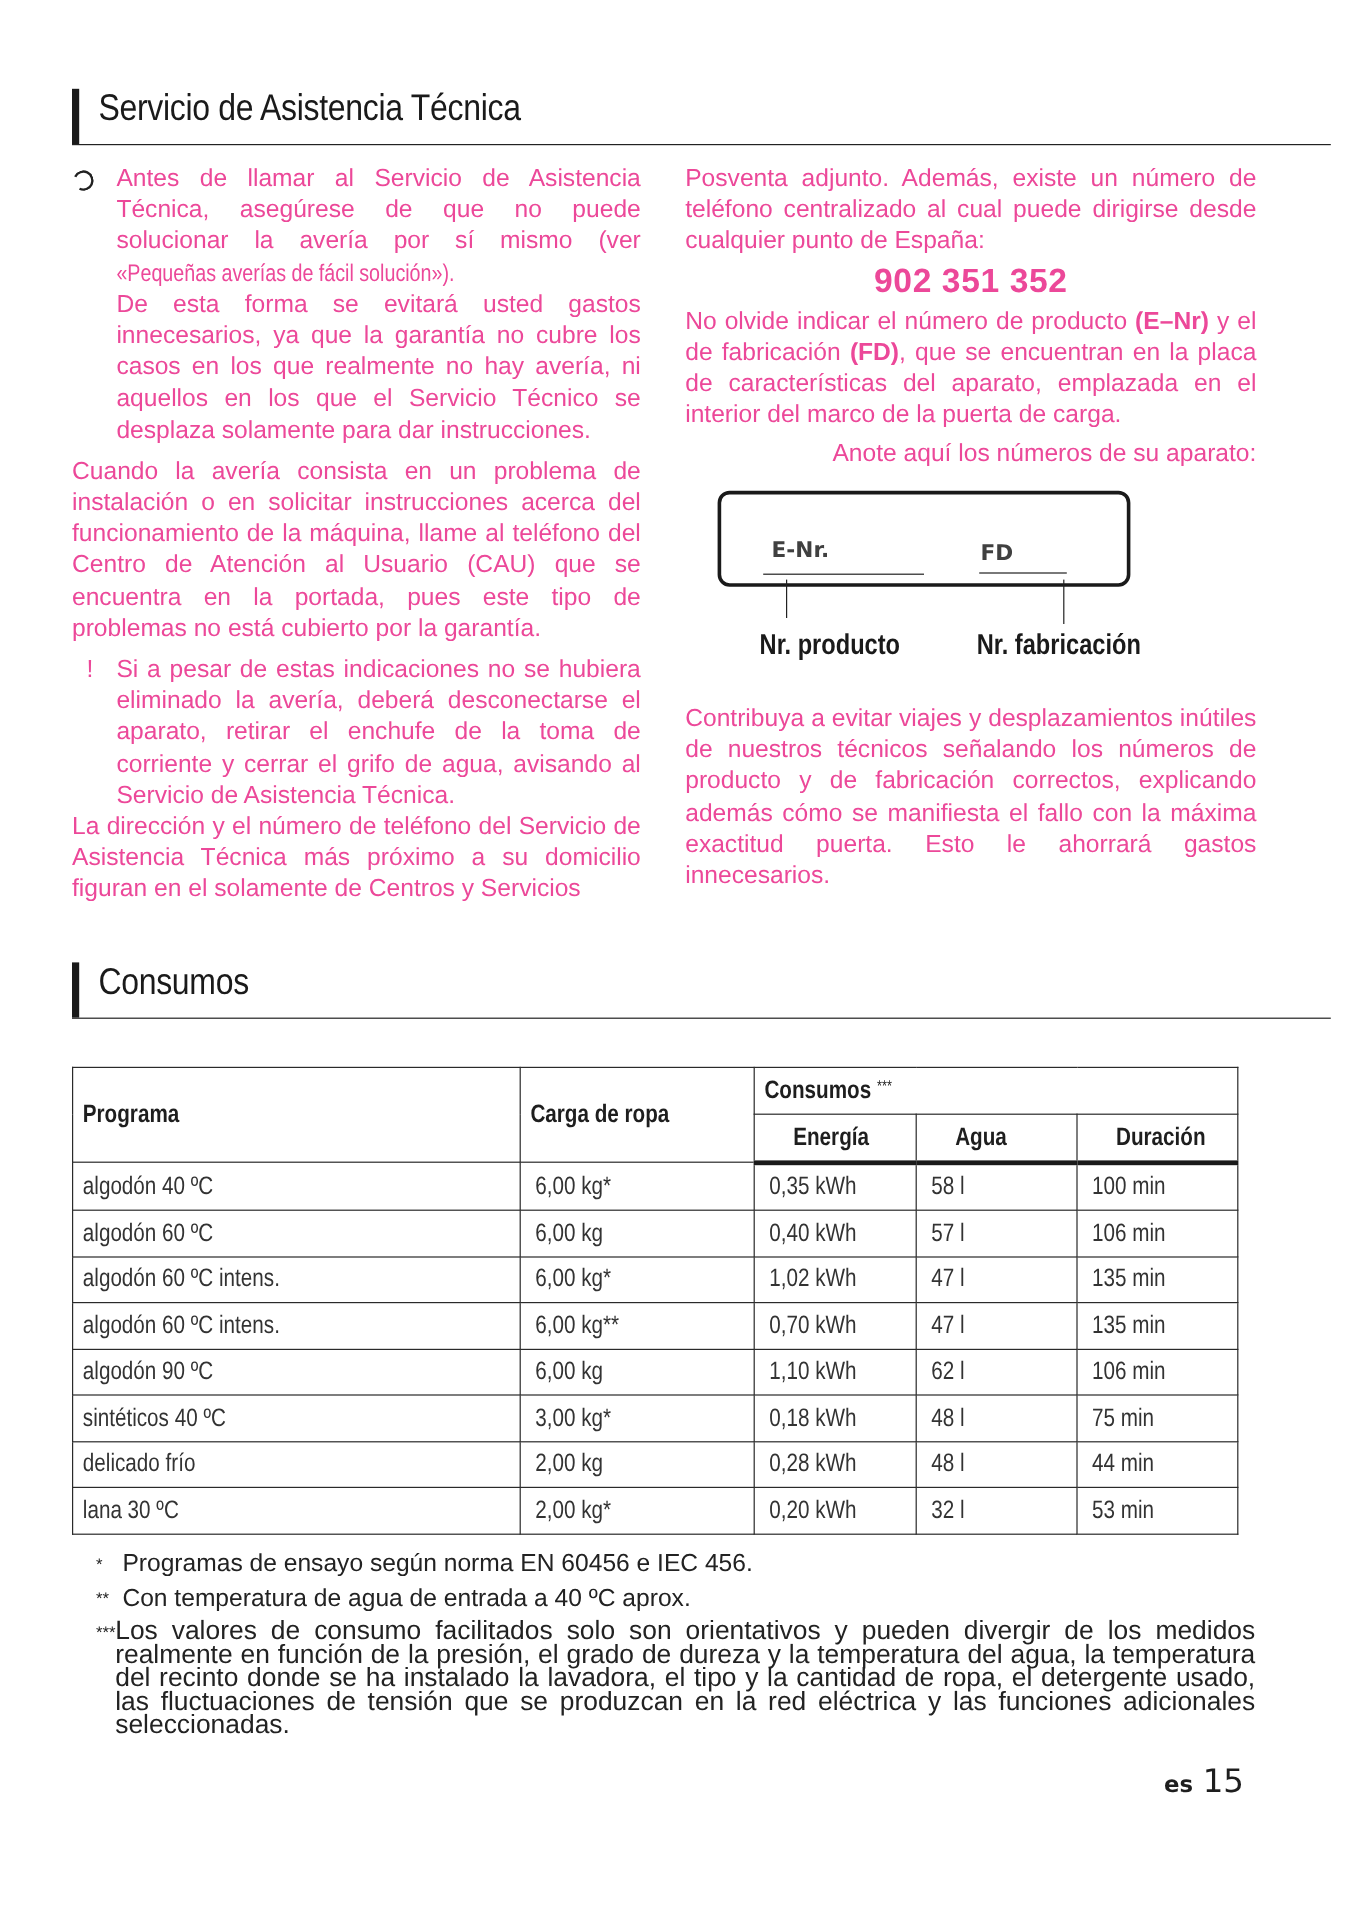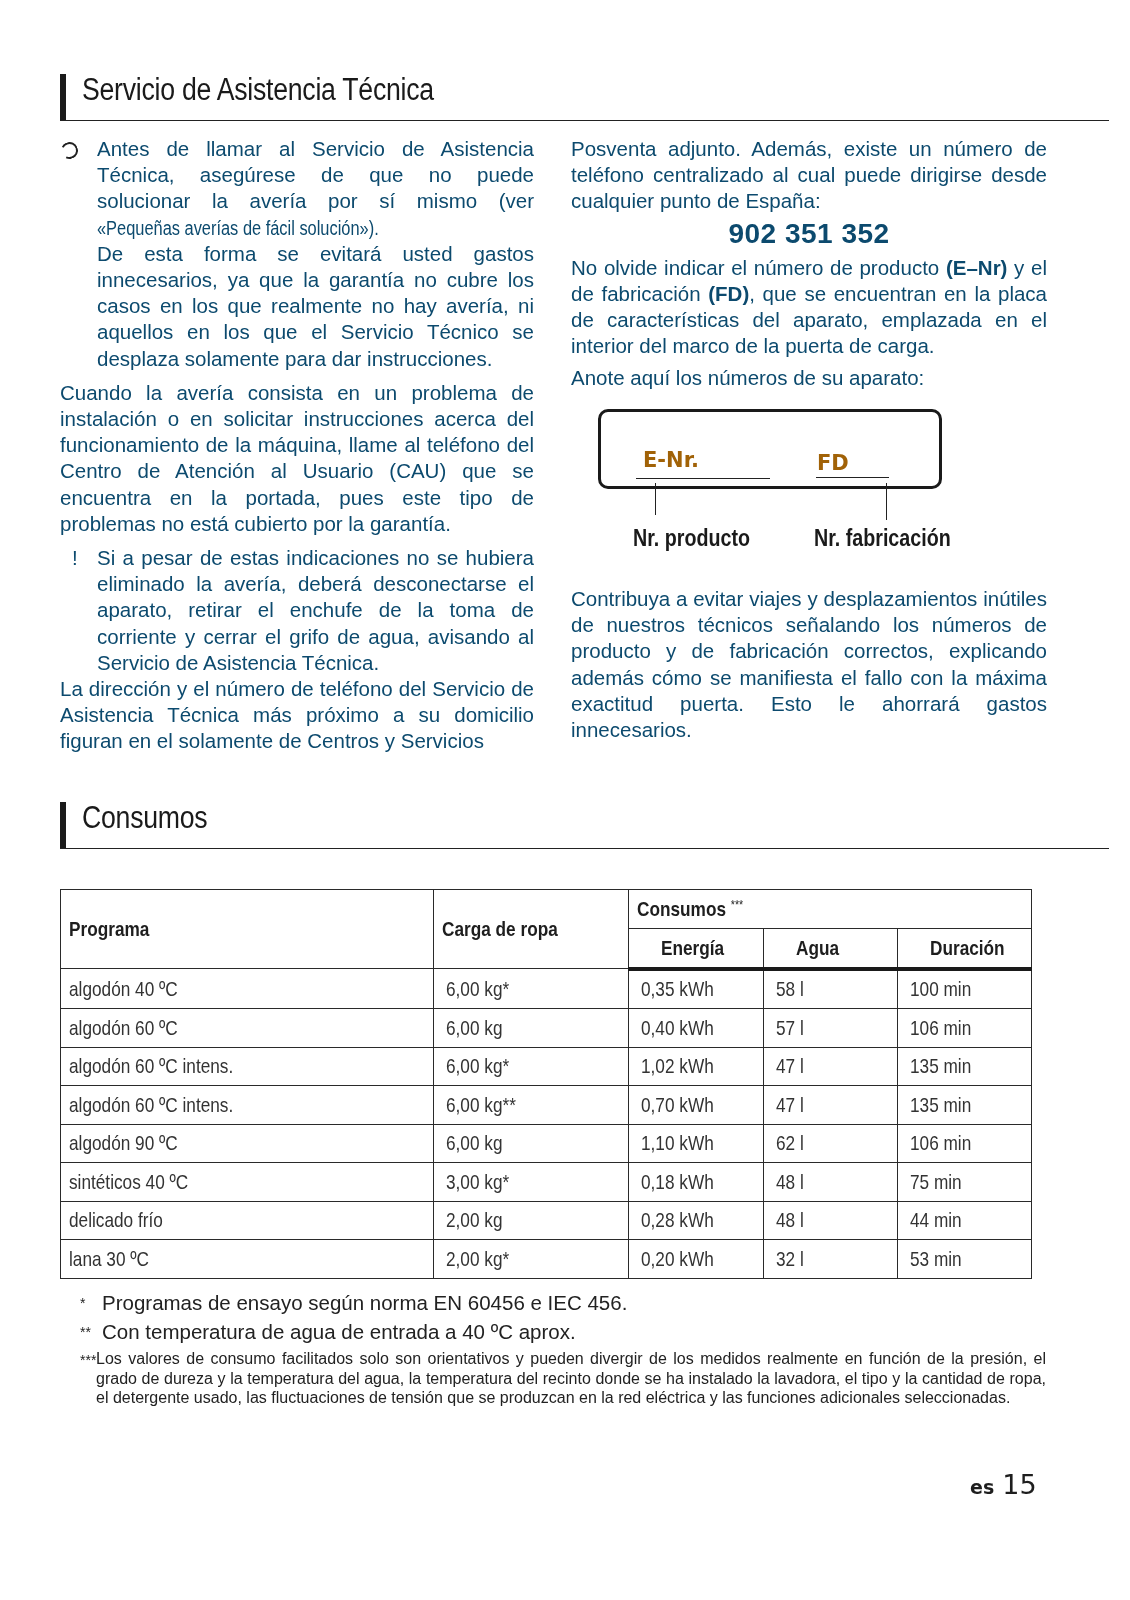--- a/index.html
+++ b/index.html
@@ -7,55 +7,55 @@
   .section-head { position: absolute; left: 60px; width: 1012px; border-bottom: 1.5px solid #222; padding-left: 37px; }
   .section-head .bar { position: absolute; left: 0; bottom: 0; width: 6px; background: #1a1a1a; }
   .section-head .title { position: absolute; left: 22px; font-family: "Liberation Sans", sans-serif; font-size: 31px; transform: scaleX(0.86); transform-origin: left; color: #1a1a1a; letter-spacing: -0.3px; white-space: nowrap; }
   #head1 { top: 70px; height: 50px; }
   #head1 .bar { height: 46px; }
   #head1 .title { top: 2px; }
   #head2 { top: 798px; height: 50px; }
   #head2 .bar { height: 46px; }
   #head2 .title { top: 2px; }
 
-  .col { position: absolute; font-size: 20.5px; line-height: 26.2px; color: #0c4a6e; }
+  .col { position: absolute; font-size: 20.5px; line-height: 26.2px; color: #ec4899; }
   .col p { margin: 0; text-align: justify; }
   #leftcol { left: 60px; top: 136px; width: 474px; }
   #rightcol { left: 571px; top: 136px; width: 476px; }
   .bullet { position: relative; padding-left: 37px; }
   .bullet .mark { position: absolute; left: 0; top: 0; width: 30px; }
   .circle-mark { display: inline-block; width: 13px; height: 13px; border: 2px solid #222; border-radius: 50%; border-left-color: transparent; margin-top: 6px; margin-left: 1px; transform: rotate(-20deg); }
   .cond { font-size: 20px; display: inline-block; transform: scaleX(0.82); transform-origin: left; white-space: nowrap; }
   .gap { height: 8px; }
   .phone { text-align: center !important; font-weight: bold; font-size: 28px; line-height: 34px; padding: 2px 0 4px; letter-spacing: 0.5px; }
   .b { font-weight: bold; }
 
   #plate { position: absolute; left: 598px; top: 409px; width: 338px; height: 74px; border: 3.5px solid #1a1a1a; border-radius: 10px; }
-  .plate-lbl { position: absolute; font-family: "DejaVu Sans", sans-serif; font-weight: bold; font-size: 21px; color: #a16207; }
+  .plate-lbl { position: absolute; font-family: "DejaVu Sans", sans-serif; font-weight: bold; font-size: 18px; color: #404040; }
   #plate-enr { left: 643px; top: 448px; }
   #plate-fd { left: 817px; top: 451px; }
   .uline { position: absolute; height: 1.3px; background: #222; }
   .vline { position: absolute; width: 1.3px; background: #222; }
   .plate-cap { position: absolute; font-weight: bold; font-size: 24px; transform: scaleX(0.82); transform-origin: left; white-space: nowrap; color: #1a1a1a; }
   #cap-prod { left: 633px; top: 524px; }
   #cap-fab { left: 814px; top: 524px; }
 
   #tbl { position: absolute; left: 60px; top: 889px; width: 971px; border-collapse: collapse; table-layout: fixed; }
   #tbl td, #tbl th { border: 1.5px solid #2a2a2a; padding: 0 8px; height: 37.5px; text-align: left; vertical-align: middle; font-weight: normal; white-space: nowrap; overflow: hidden; }
   #tbl th .t { font-weight: bold; font-size: 21px; display: inline-block; transform: scaleX(0.82); transform-origin: left; }
   #tbl td .t { font-size: 21px; display: inline-block; transform: scaleX(0.82); transform-origin: left; color: #333; }
   #tbl .sup { font-size: 13px; vertical-align: top; font-weight: normal; }
   #tbl thead tr:last-child th { border-bottom: 4.5px solid #1a1a1a; padding-left: 32px; }
   #tbl td.pad .t { margin-left: 4px; }
 
   .notes { position: absolute; left: 80px; top: 1292px; width: 966px; font-size: 20.5px; color: #222; }
   .note { position: relative; line-height: 22px; margin-bottom: 6.5px; }
   .note .ast { position: absolute; left: 0; top: 0; font-size: 14px; }
   .note .txt { display: block; padding-left: 22px; text-align: justify; }
-  .note.n3 .txt { padding-left: 16px; line-height: 19.5px; font-size: 16px; }
+  .note.n3 .txt { padding-left: 16px; line-height: 19.5px; font-size: 22px; }
 
   #pagefoot { position: absolute; left: 970px; top: 1469px; font-size: 23px; white-space: nowrap; }
   #pagefoot .lang { font-family: "DejaVu Sans", sans-serif; font-weight: bold; font-size: 19px; }
   #pagefoot .num { font-family: "DejaVu Sans", sans-serif; font-size: 27px; margin-left: 8px; }
 </style>
 </head>
 <body>
 
 <div class="section-head" id="head1">
   <div class="bar"></div>
@@ -76,21 +76,21 @@
     <p>Si a pesar de estas indicaciones no se hubiera eliminado la avería, deberá desconectarse el aparato, retirar el enchufe de la toma de corriente y cerrar el grifo de agua, avisando al Servicio de Asistencia Técnica.</p>
   </div>
   <p>La dirección y el número de teléfono del Servicio de Asistencia Técnica más próximo a su domicilio figuran en el solamente de Centros y Servicios</p>
 </div>
 
 <div class="col" id="rightcol">
   <p>Posventa adjunto. Además, existe un número de teléfono centralizado al cual puede dirigirse desde cualquier punto de España:</p>
   <p class="phone">902 351 352</p>
   <p><span>No olvide indicar el número de producto </span><span class="b">(E–Nr)</span><span> y el de fabricación </span><span class="b">(FD)</span><span>, que se encuentran en la placa de características del aparato, emplazada en el interior del marco de la puerta de carga.</span></p>
   <div style="height:6px"></div>
-  <p style="text-align:left">Anote aquí los números de su aparato:</p>
+  <p style="text-align:right">Anote aquí los números de su aparato:</p>
 </div>
 
 <div id="plate"></div>
 <div class="plate-lbl" id="plate-enr">E-Nr.</div>
 <div class="plate-lbl" id="plate-fd">FD</div>
 <div class="uline" style="left:636px; top:478px; width:134px;"></div>
 <div class="uline" style="left:816px; top:477px; width:73px;"></div>
 <div class="vline" style="left:655px; top:483px; height:32px;"></div>
 <div class="vline" style="left:886px; top:483px; height:37px;"></div>
 <div class="plate-cap" id="cap-prod">Nr. producto</div>

